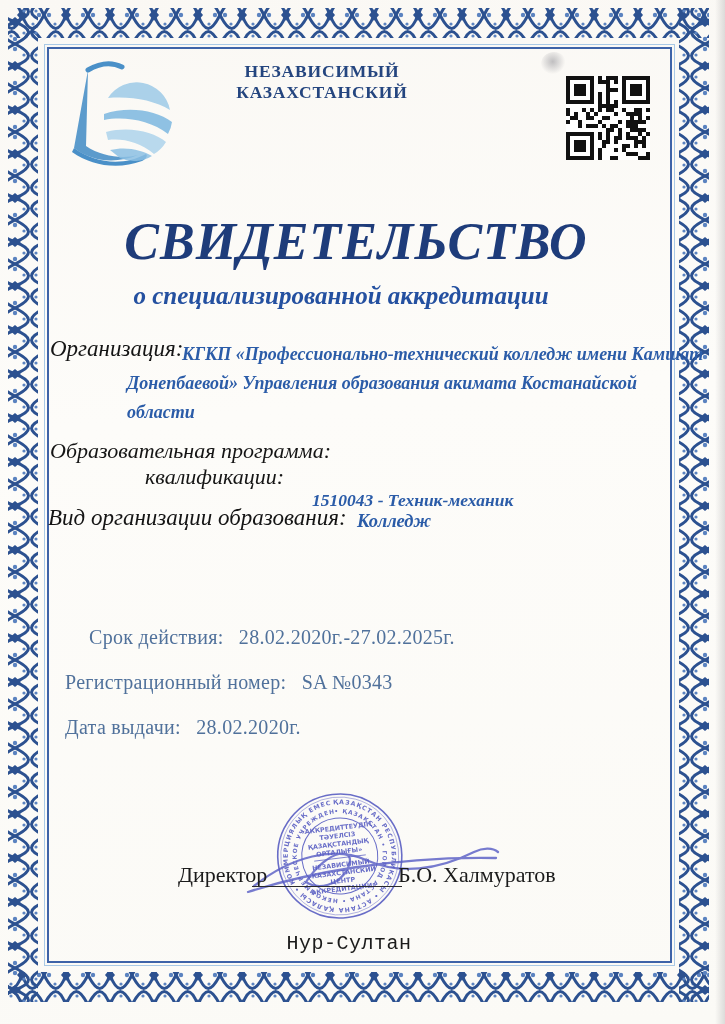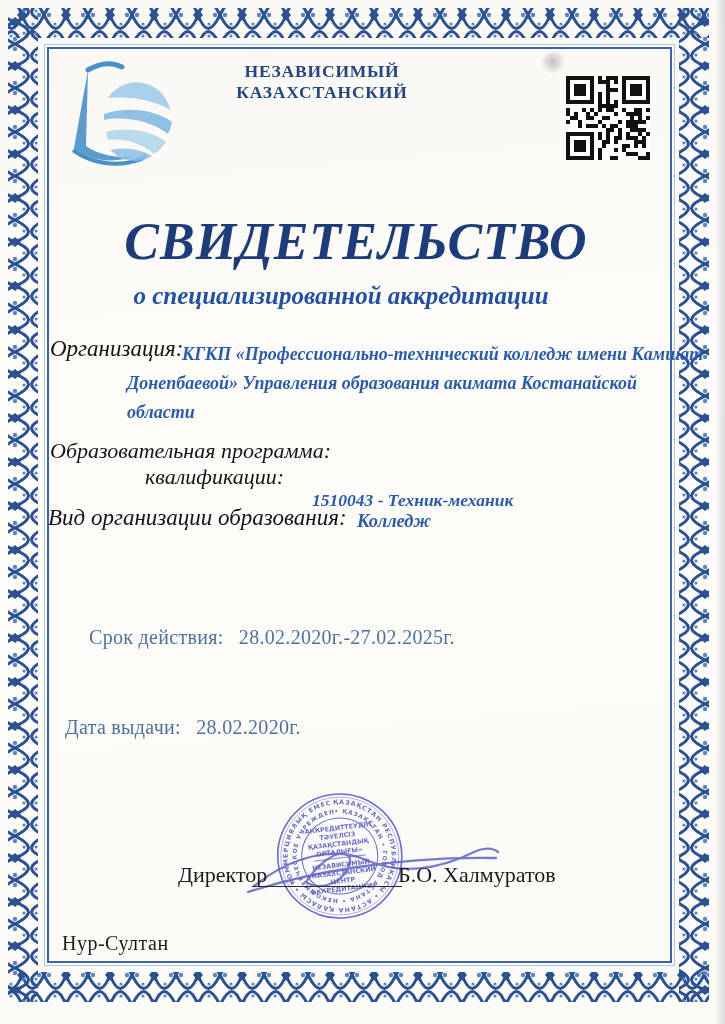--- a/index.html
+++ b/index.html
@@ -31,22 +31,22 @@
   }
   .lbl{position:absolute;color:#151515;font-style:italic;}
   .val{position:absolute;color:#2b5ca8;font-weight:bold;font-style:italic;font-size:18px;}
   .det{position:absolute;left:65px;color:#50719b;font-size:20px;letter-spacing:.3px;}
   .det .det-label{margin-right:10px;}
   .sig-text{position:absolute;color:#1b1b1b;font-size:22px;}
   .sig-line{position:absolute;left:252px;top:886px;width:150px;border-top:1.6px solid #2a2a2a;}
   .stamp-svg{position:absolute;left:252px;top:788px;transform:rotate(-7deg);opacity:.92;}
   .stamp-txt{font-family:"DejaVu Sans","Liberation Sans",sans-serif;font-weight:bold;fill:#5d62c4;}
   .signature-svg{position:absolute;left:242px;top:822px;}
-  .footer-city{position:absolute;left:62px;top:932px;width:574px;
-    color:#1b1b1b;font-size:20px;letter-spacing:.5px;}
+  .footer-city{position:absolute;left:62px;top:932px;width:574px;text-align:center;
+    color:#1b1b1b;font-size:20px;letter-spacing:.5px;font-family:Liberation Mono, monospace;}
 </style>
 </head>
 <body>
 
 <div class="page">
 
   <svg class="border-svg" width="725" height="1024" aria-hidden="true">
     <defs>
       <g id="tile" stroke="#2c5190" fill="none" stroke-width="3" stroke-linecap="round">
         <path d="M0,15 C9,-3 15,-3 22,15 C29,33 35,33 44,15"></path>
@@ -239,20 +239,24 @@
   <div class="lbl" style="left:145px;top:464px;font-size:22px;">квалификации:</div>
   <div class="val" style="left:312px;top:490px;font-size:17.5px;">1510043 - Техник-механик</div>
 
   <div class="lbl" style="left:48px;top:505px;font-size:23px;">Вид организации образования:</div>
   <div class="val" style="left:357px;top:511px;font-size:18.5px;">Колледж</div>
 
   <div class="det" style="top:626px;margin-left:24px;">
     <span class="det-label">Срок действия:</span>
     <span>28.02.2020г.-27.02.2025г.</span>
   </div>
+  <div class="det" style="top:671px;">
+    <span class="det-label">Регистрационный номер:</span>
+    <span>SA №0343</span>
+  </div>
   <div class="det" style="top:716px;">
     <span class="det-label">Дата выдачи:</span>
     <span>28.02.2020г.</span>
   </div>
 
   <svg class="stamp-svg" width="176" height="140" viewBox="0 0 176 140" aria-hidden="true">
     <defs>
       <path id="ringO" d="M 88 16 a 52 52 0 1 1 -0.1 0" fill="none"></path>
       <path id="ringI" d="M 88 25 a 43 43 0 1 1 -0.1 0" fill="none"></path>
     </defs>

